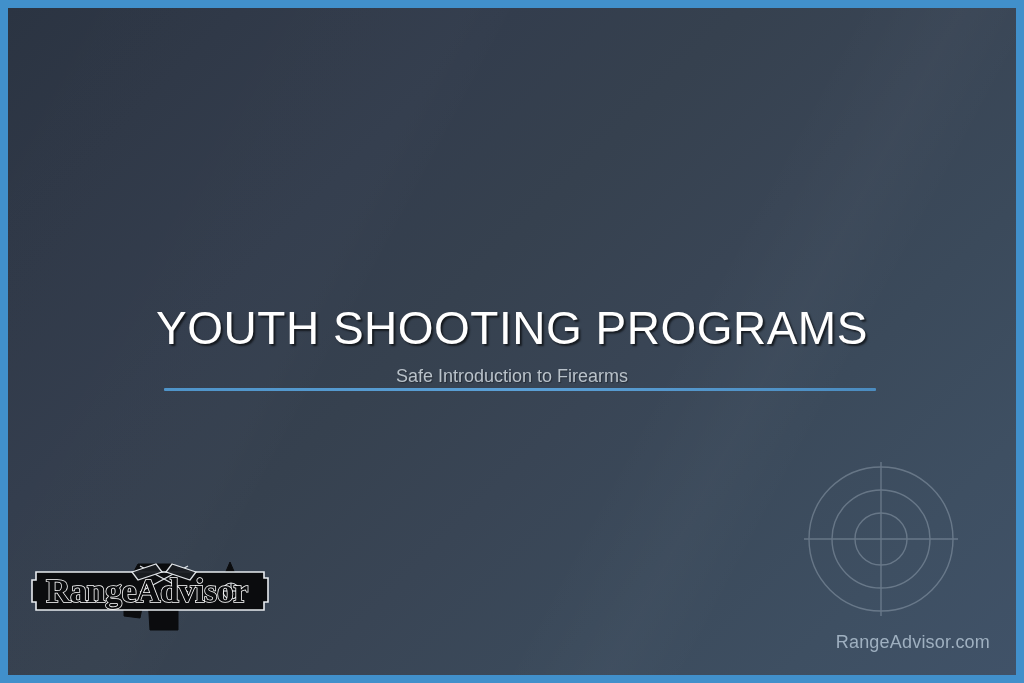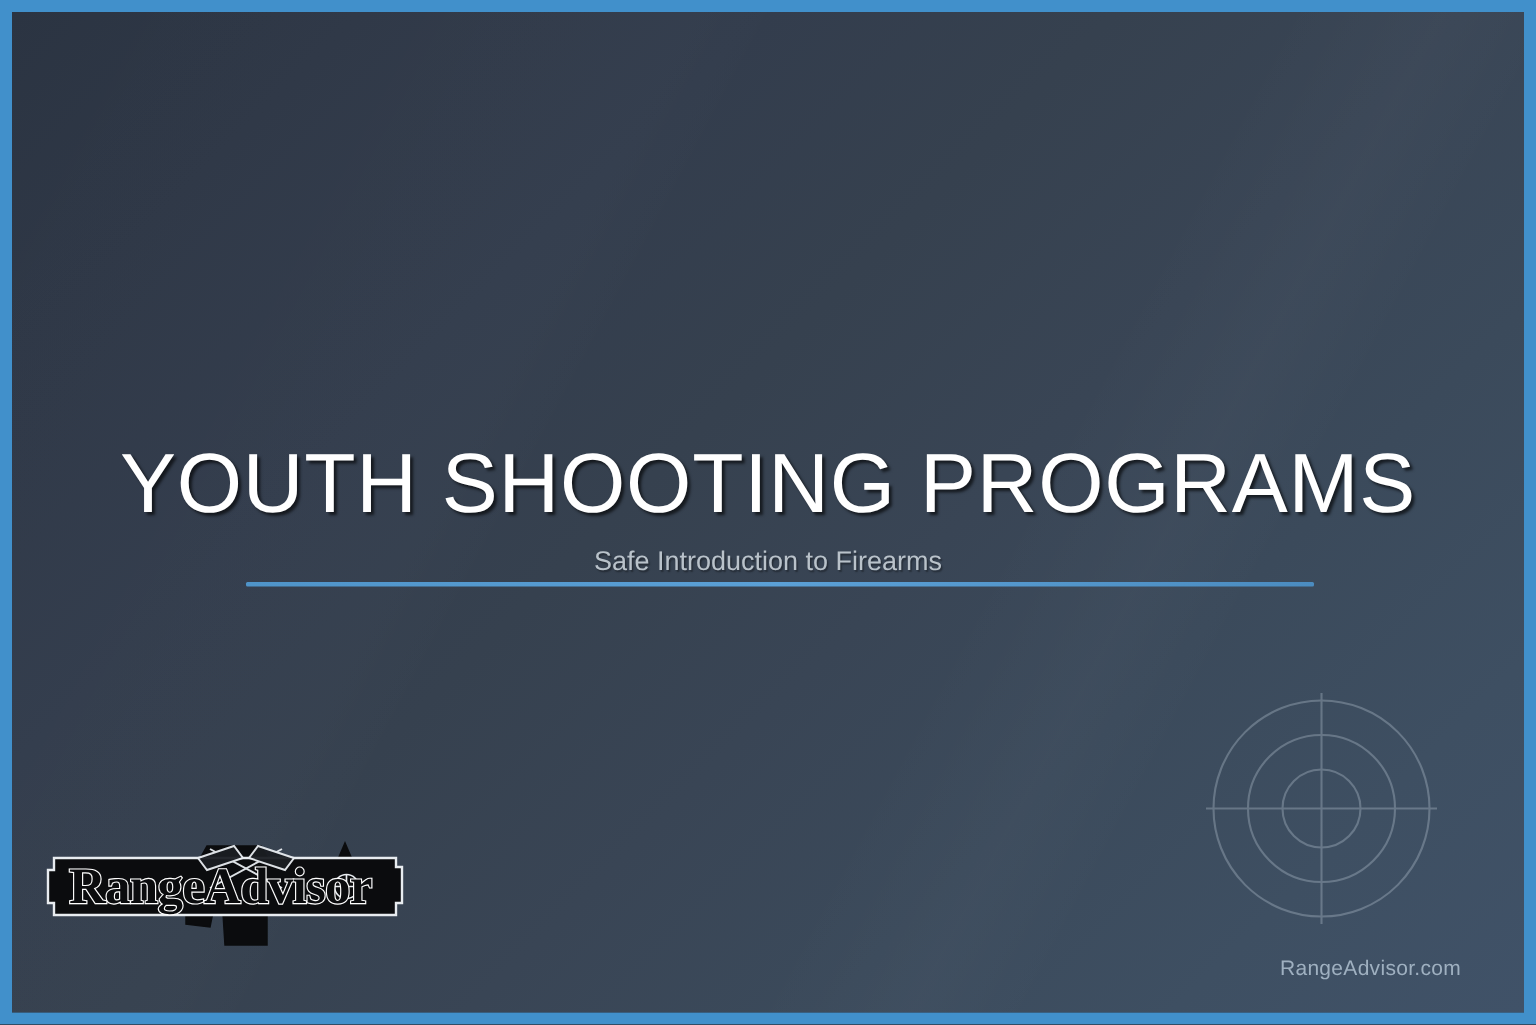--- a/index.html
+++ b/index.html
@@ -70,22 +70,22 @@
 
   
   .title-block {
     position: absolute;
     left: 0;
     right: 0;
     top: 284px;
     text-align: center;
   }
   .slide-title {
-    margin: 0;
-    font-size: 56px;
+    margin: 12px;
+    font-size: 46px;
     font-weight: 400;
     letter-spacing: 0.5px;
     color: #ffffff;
     line-height: 1.08;
     text-shadow: 2px 2px 2px rgba(0,0,0,0.62);
     white-space: nowrap;
   }
   .slide-subtitle {
     margin: 12px 0 0 0;
     font-size: 18px;
@@ -111,23 +111,23 @@
     left: 20px;
     top: 534px;
     width: 244px;
     height: 92px;
   }
   .logo svg { display: block; }
 
   
   .footer-url {
     position: absolute;
-    right: 42px;
+    right: 26px;
     bottom: 22px;
-    font-size: 14px;
+    font-size: 18px;
     color: #9fb0c0;
     letter-spacing: 0.2px;
     white-space: nowrap;
   }
 </style>
 </head>
 <body>
 
 <div class="slide">
 

